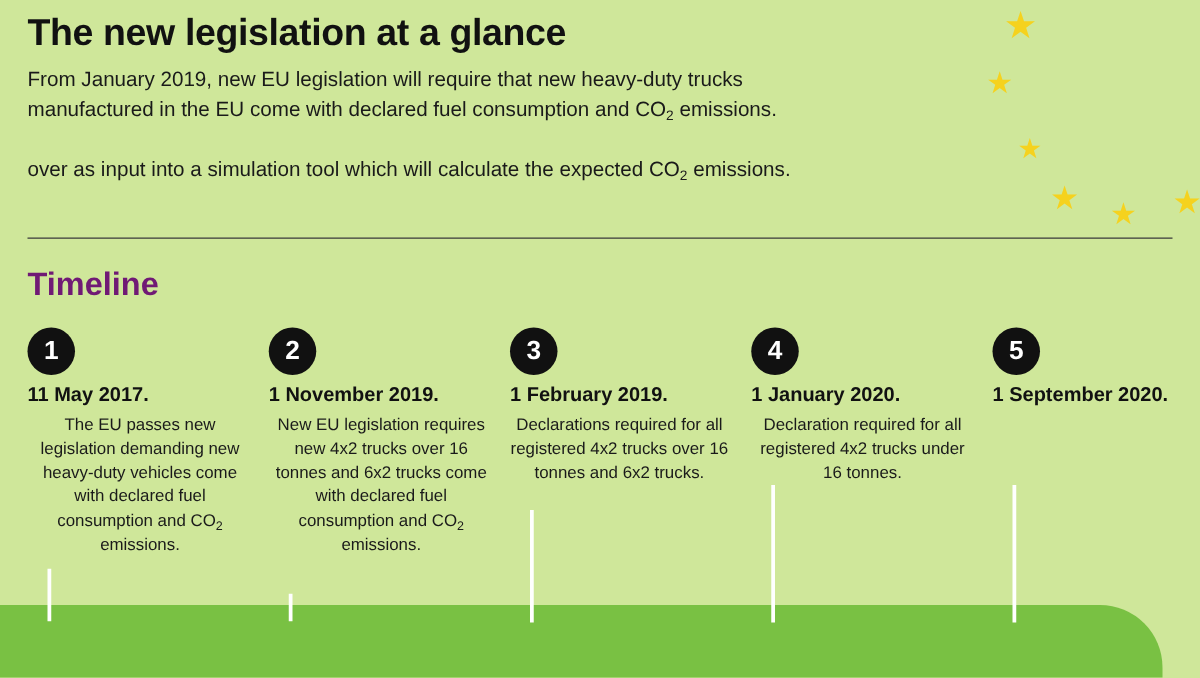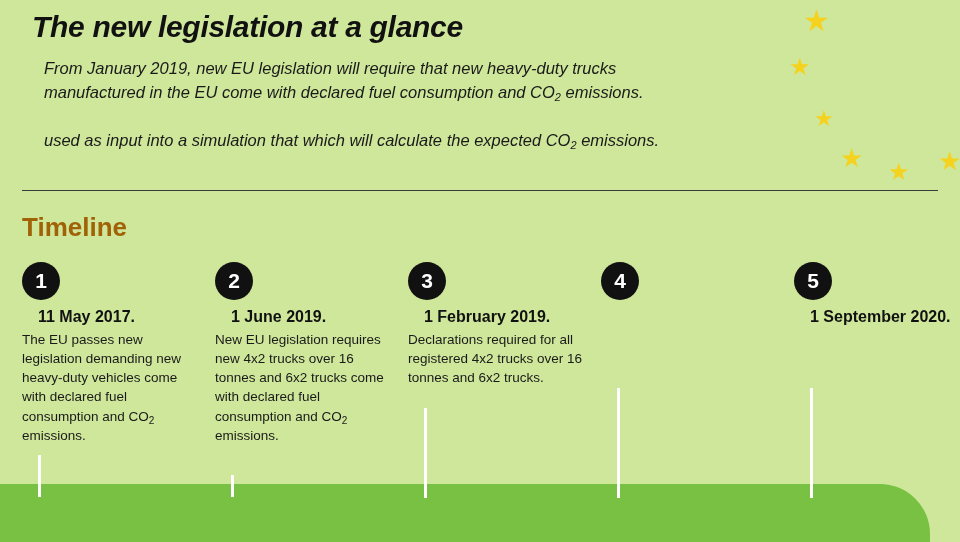--- a/index.html
+++ b/index.html
@@ -42,37 +42,36 @@
     position: absolute;
     left: -80px;
     bottom: -42px;
     width: 1010px;
     height: 100px;
     background: #79c143;
     border-radius: 0 50px 0 0;
   }
   .header {
     position: absolute;
-    left: 32px;
+    left: 22px;
     top: 10px;
     width: 870px;
-    font-style: italic;
   }
   .title {
     font-size: 30px;
     font-weight: bold;
     letter-spacing: -0.3px;
     margin: 0 0 8px 0;
     color: #111;
   }
   .intro {
     font-size: 16.5px;
     line-height: 1.46;
     color: #1a1a1a;
-    margin: 12px;
+    margin: 0;
     max-width: 840px;
   }
   .intro sub {
     font-size: 11px;
     vertical-align: baseline;
     position: relative;
     top: 3px;
   }
   .divider {
     position: absolute;
@@ -81,21 +80,21 @@
     width: 916px;
     height: 1px;
     background: #3a3a3a;
   }
   .timeline-title {
     position: absolute;
     left: 22px;
     top: 212px;
     font-size: 26px;
     font-weight: bold;
-    color: #a16207;
+    color: #701a75;
     margin: 0;
   }
   .steps {
     position: absolute;
     left: 0;
     top: 262px;
     width: 960px;
     height: 250px;
   }
   .step {
@@ -113,28 +112,29 @@
     font-weight: bold;
     display: flex;
     align-items: center;
     justify-content: center;
     margin-bottom: 8px;
   }
   .step-date {
     font-size: 16px;
     font-weight: bold;
     color: #111;
-    margin: 0 0 4px 16px;
+    margin: 0 0 4px 0;
     white-space: nowrap;
   }
   .step-text {
     font-size: 13.5px;
     line-height: 1.42;
     color: #1a1a1a;
     margin: 0;
+    text-align: center;
   }
   .step-text sub {
     font-size: 10px;
     vertical-align: baseline;
     position: relative;
     top: 3px;
   }
   .tick {
     position: absolute;
     width: 3px;
@@ -156,50 +156,52 @@
   <span class="star" style="left:840px; top:145px; font-size:26px;">★</span>
   <span class="star" style="left:888px; top:160px; font-size:24px;">★</span>
   <span class="star" style="left:938px; top:148px; font-size:26px;">★</span>
 
   <div class="header">
     <h1 class="title">The new legislation at a glance</h1>
     <p class="intro">
       <span>From January 2019, new EU legislation will require that new heavy-duty trucks</span><br>
       <span>manufactured in the EU come with declared fuel consumption and CO</span><sub>2</sub><span> emissions.</span><br>
       <br>
-      <span>used as input into a simulation that which will calculate the expected CO</span><sub>2</sub><span> emissions.</span>
+      <span>over as input into a simulation tool which will calculate the expected CO</span><sub>2</sub><span> emissions.</span>
     </p>
   </div>
 
   <div class="divider"></div>
 
   <h2 class="timeline-title">Timeline</h2>
 
   <div class="steps">
 
     <div class="step" style="left:22px; width:180px;">
       <div class="badge">1</div>
       <p class="step-date">11 May 2017.</p>
       <p class="step-text"><span>The EU passes new legislation demanding new heavy-duty vehicles come with declared fuel consumption and CO</span><sub>2</sub><span> emissions.</span></p>
     </div>
 
     <div class="step" style="left:215px; width:180px;">
       <div class="badge">2</div>
-      <p class="step-date">1 June 2019.</p>
+      <p class="step-date">1 November 2019.</p>
       <p class="step-text"><span>New EU legislation requires new 4x2 trucks over 16 tonnes and 6x2 trucks come with declared fuel consumption and CO</span><sub>2</sub><span> emissions.</span></p>
     </div>
 
     <div class="step" style="left:408px; width:175px;">
       <div class="badge">3</div>
       <p class="step-date">1 February 2019.</p>
       <p class="step-text"><span>Declarations required for all registered 4x2 trucks over 16 tonnes and 6x2 trucks.</span></p>
     </div>
 
     <div class="step" style="left:601px; width:178px;">
       <div class="badge">4</div>
+      <p class="step-date">1 January 2020.</p>
+      <p class="step-text"><span>Declaration required for all registered 4x2 trucks under 16 tonnes.</span></p>
     </div>
 
     <div class="step" style="left:794px; width:165px;">
       <div class="badge">5</div>
       <p class="step-date">1 September 2020.</p>
     </div>
 
   </div>
 
   <div class="tick" style="left:38px; top:455px; height:42px;"></div>

